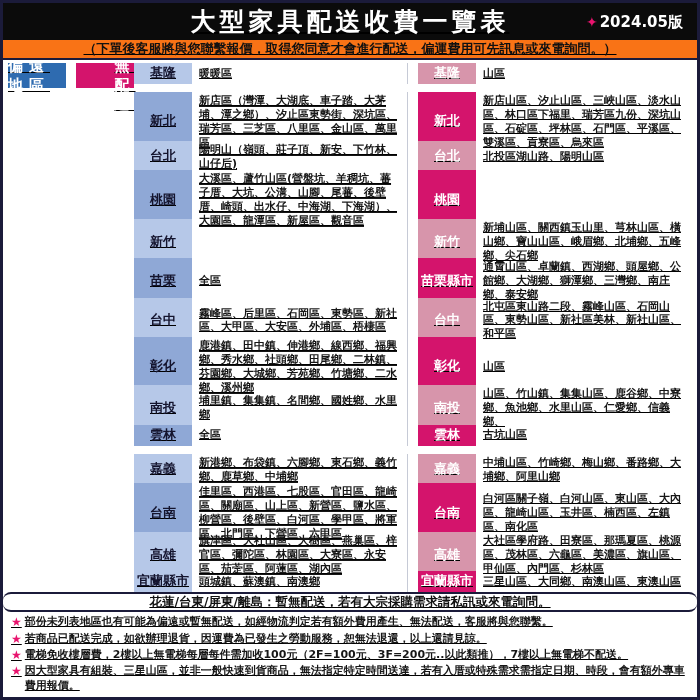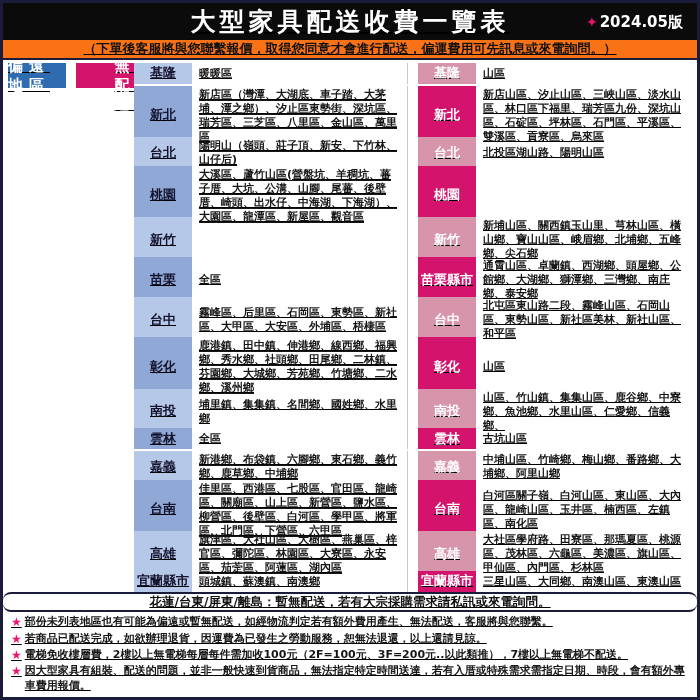--- a/index.html
+++ b/index.html
@@ -22,21 +22,21 @@
   .notice{background:#f97316;border-bottom:2px solid var(--frame);height:20px;flex:0 0 20px;
           display:flex;align-items:center;justify-content:center;
           font-size:13px;font-weight:bold;color:#111;}
   
   .main{flex:1 1 auto;padding:3px 5px 0 5px;display:flex;flex-direction:row;overflow:hidden;}
   .grid-head{display:grid;grid-template-columns:58px 1fr 10px 58px 1fr;margin-bottom:3px;}
   .col-head{height:25px;display:flex;align-items:center;justify-content:center;
             color:#fff;font-weight:bold;font-size:15px;letter-spacing:6px;}
   .col-head.left{grid-column:1/3;background:var(--left-header);}
   .col-head.right{grid-column:4/6;background:var(--right-hot);padding-left:40px;}
-  .rows{display:flex;flex-direction:column;gap:2px;}
+  .rows{display:flex;flex-direction:column;gap:8px;}
   .row{display:grid;grid-template-columns:58px 1fr 10px 58px 1fr;min-height:21px;}
   .lbl{display:flex;align-items:center;justify-content:center;text-align:center;
        font-size:13px;font-weight:bold;line-height:1.15;padding:2px 2px;}
   .lbl-light{background:var(--left-light);color:var(--text-dark);}
   .lbl-mid{background:var(--left-mid);color:var(--text-dark);}
   .rlbl-light{background:var(--right-light);color:#fff;}
   .rlbl-hot{background:var(--right-hot);color:#fff;}
   .areas{display:flex;align-items:center;font-size:11px;font-weight:bold;color:#161616;
          line-height:1.27;padding:2px 7px;}
   .areas.left-a{border-right:1px solid var(--divider);}
@@ -253,17 +253,17 @@
     <span class="fnote-text">若商品已配送完成，如欲辦理退貨，因運費為已發生之勞動服務，恕無法退還，以上還請見諒。</span>
   </div>
 
   <div class="fnote">
     <span class="star">★</span>
     <span class="fnote-text">電梯免收樓層費，2樓以上無電梯每層每件需加收100元（2F=100元、3F=200元..以此類推），7樓以上無電梯不配送。</span>
   </div>
 
   <div class="fnote">
     <span class="star">★</span>
-    <span class="fnote-text">因大型家具有組裝、配送的問題，並非一般快速到貨商品，無法指定特定時間送達，若有入厝或特殊需求需指定日期、時段，會有額外專車費用報價。</span>
+    <span class="fnote-text">因大型家具有組裝、三星山區，並非一般快速到貨商品，無法指定特定時間送達，若有入厝或特殊需求需指定日期、時段，會有額外專車費用報價。</span>
   </div>
 </div>
 
 </div>
 
 </body></html>

